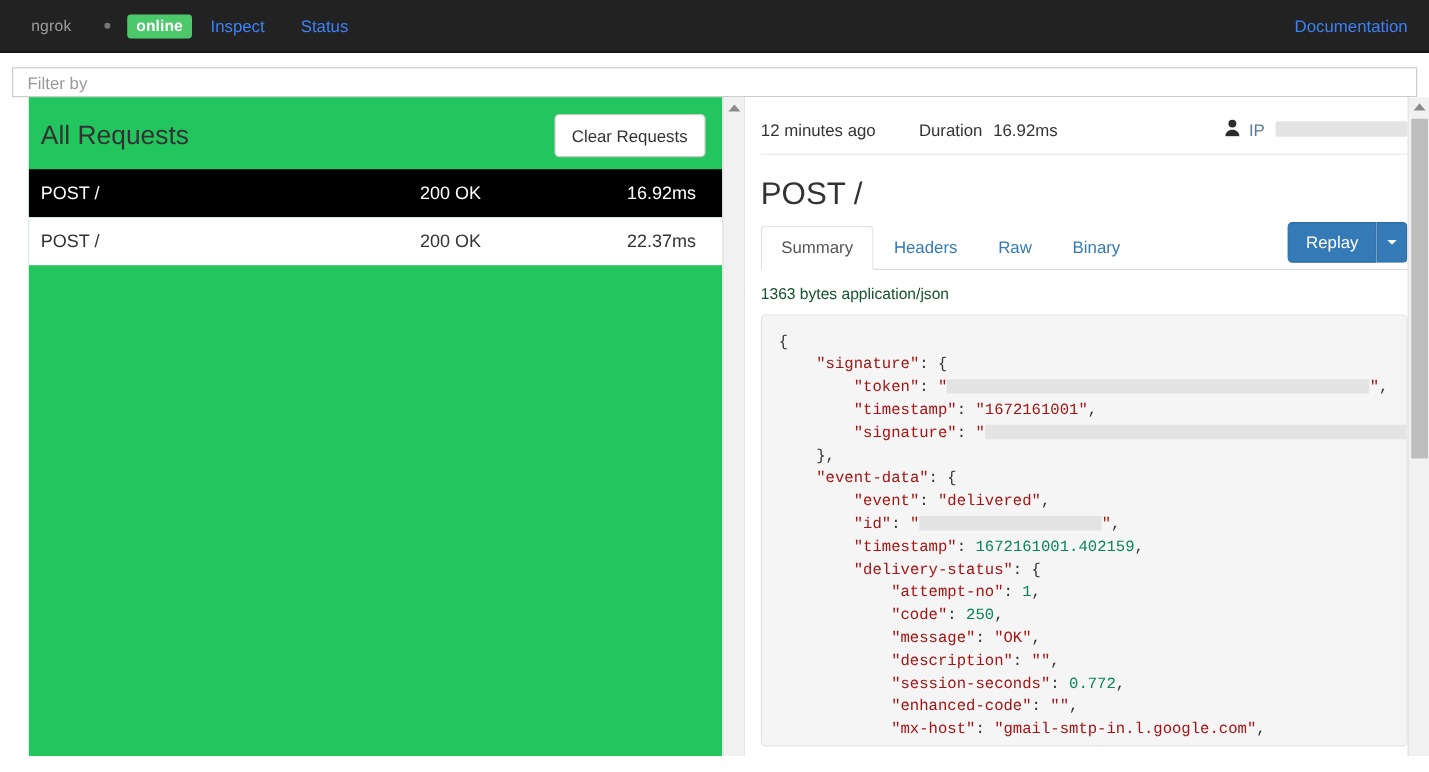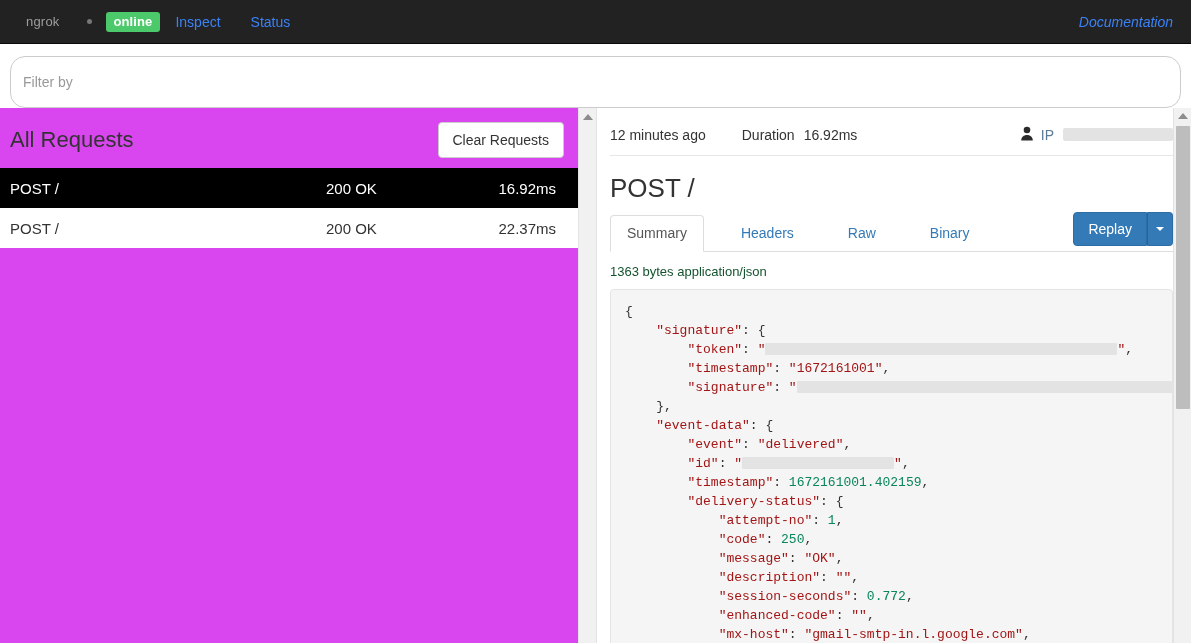--- a/index.html
+++ b/index.html
@@ -52,51 +52,52 @@
   .nav-link {
     color: #3b82f6;
     font-size: 14px;
     text-decoration: none;
     padding: 0 15px;
     line-height: 44px;
     display: inline-block;
   }
   .nav-link:first-of-type { margin-left: 22px; }
   #nav-right { position: absolute; right: 18px; top: 0; }
-  #nav-right .nav-link { padding: 0; font-style: italic; }
+  #nav-right .nav-link { padding: 0; }
 
   
   #filter-wrap { padding: 12px 10px 0 10px; background: #fff; }
   #filter-input {
     width: 100%;
-    height: 52px;
+    height: 25px;
     border: 1px solid #cccccc;
-    border-radius: 15px;
+    border-radius: 0;
     padding: 6px 12px;
     font-size: 14px;
     color: #555;
     outline: none;
     font-family: "Liberation Sans", sans-serif;
   }
   #filter-input::placeholder { color: #999999; }
 
   
   #body-split {
     display: flex;
     height: 549px;
     align-items: stretch;
   }
 
   
   #left-pane {
     width: 578px;
     flex: 0 0 578px;
     position: relative;
-    background: #d946ef;
+    background: #22c55e;
     overflow: hidden;
+    margin-left: 24px;
   }
   #left-header {
     display: flex;
     align-items: center;
     justify-content: space-between;
     padding: 14px 14px 10px 10px;
   }
   #left-title {
     font-size: 22px;
     color: #333333;
@@ -365,21 +366,21 @@
           </svg>
         </span>
         <span class="ip-label">IP</span>
         <span id="ip-redact" class="redact"></span>
       </span>
     </div>
 
     <h1 id="req-title">POST /</h1>
 
     <div id="tab-row">
-      <div id="tabs-container" style="display:flex;gap:20px;">
+      <div id="tabs-container" style="display:flex;">
           <div class="tab active">Summary</div>
           <div class="tab">Headers</div>
           <div class="tab">Raw</div>
           <div class="tab">Binary</div>
         </div>
       <div id="replay-group">
         <button id="replay-btn">Replay</button>
         <div id="replay-caret">
           <span class="caret-down"></span>
         </div>

